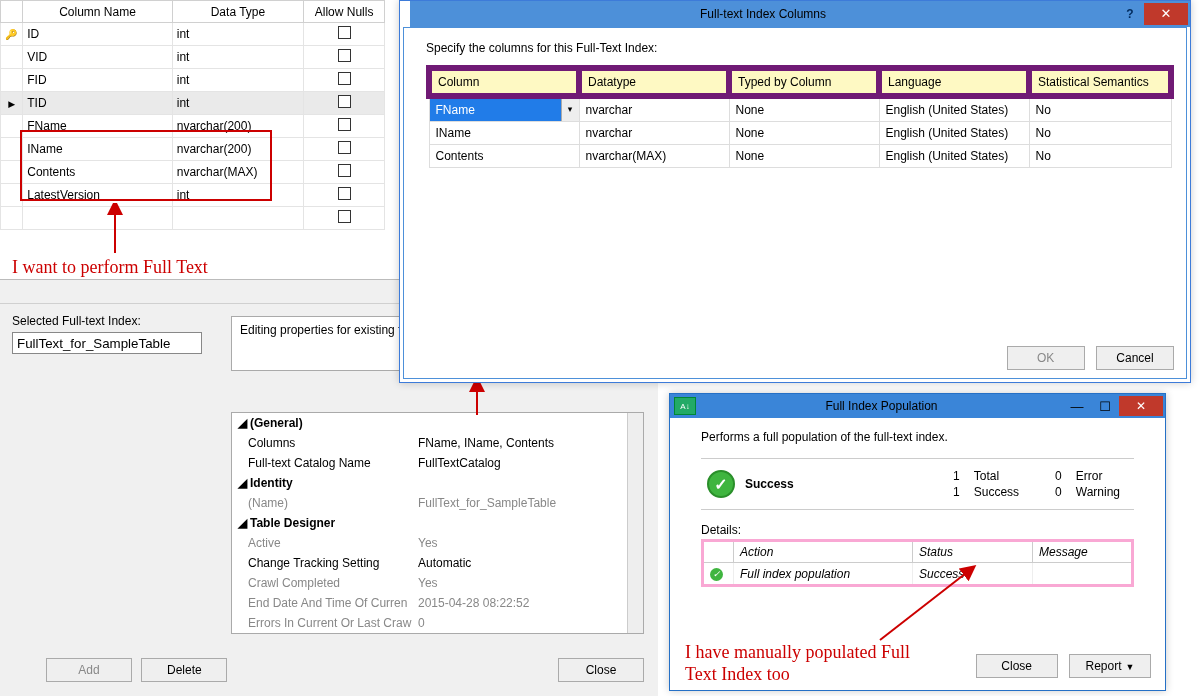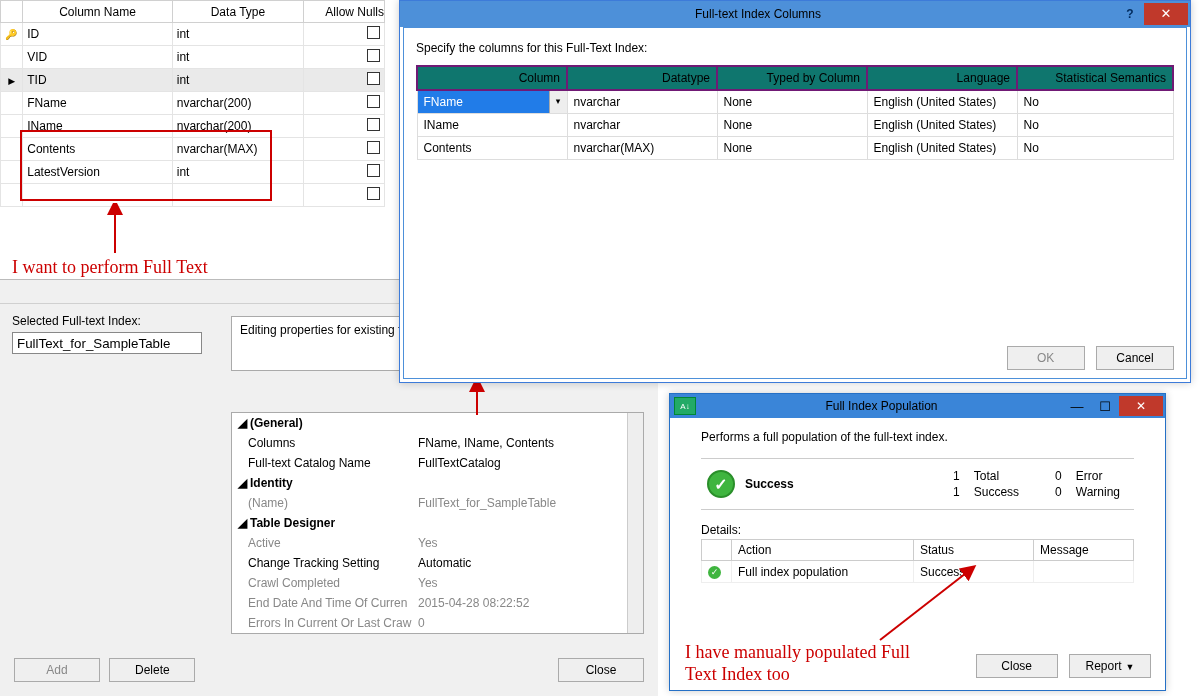--- a/index.html
+++ b/index.html
@@ -5,21 +5,21 @@
 * { box-sizing: border-box; margin: 0; padding: 0; }
 body { font-family: "Segoe UI", Tahoma, sans-serif; font-size: 12px; background: #fff; color: #000; width: 1199px; height: 696px; position: relative; overflow: hidden; }
 
 
 .schema { position: absolute; top: 0; left: 0; width: 385px; border-collapse: collapse; padding-left: 36px; }
 .schema th { font-weight: 400; text-align: center; border: 1px solid #d0d0d0; background: #fff; height: 22px; }
 .schema td { border: 1px solid #e4e4e4; height: 23px; padding: 0 4px; vertical-align: middle; }
 .schema .selcol { width: 22px; text-align: center; }
 .schema .colname { width: 148px; }
 .schema .dtype { width: 130px; }
-.schema .allow { width: 80px; text-align: right; }
+.schema .allow { width: 80px; text-align: center; }
 .schema tr.sel td { background: #eaeaea; }
 .key-icon { color: #c9a400; font-size: 10px; }
 .tri { font-size: 9px; }
 .chk { display: inline-block; width: 13px; height: 13px; border: 1px solid #333; background: #fff; }
 
 
 .annot { position: absolute; color: #c00; font-size: 18px; font-family: "Segoe UI"; line-height: 1.2; }
 .arrow-svg { position: absolute; }
 
 
@@ -32,34 +32,34 @@
 .ftx-props { position: absolute; left: 231px; top: 132px; width: 413px; border: 1px solid #aaa; background: #fff; }
 .ftx-props .row { display: flex; height: 20px; align-items: center; padding: 0 6px; }
 .ftx-props .hd { font-weight: 700; }
 .ftx-props .lbl { width: 180px; padding-left: 10px; }
 .ftx-props .val { flex: 1; }
 .ftx-props .gray { color: #888; }
 .ftx-props .tri-collapse { width: 12px; display: inline-block; }
 .ftx-scroll { position: absolute; right: 0; top: 0; bottom: 0; width: 16px; background: #eee; border-left: 1px solid #ccc; }
 .ftx-btns { position: absolute; left: 14px; bottom: 14px; }
 .ftx-btn { width: 86px; height: 24px; border: 1px solid #aaa; background: #efefef; margin-right: 6px; font-family: inherit; font-size: 12px; }
-.ftx-btn.disabled { color: #888; }
+.ftx-btn.disabled { color: #888; margin-left: 32px; }
 .ftx-close-row { position: absolute; right: 14px; bottom: 14px; }
 .ftx-close { width: 86px; height: 24px; border: 1px solid #aaa; background: #efefef; font-family: inherit; font-size: 12px; }
 
 
-.modal { position: absolute; left: 399px; top: 0; width: 792px; height: 383px; border: 1px solid #3d7bd9; background: #fff; box-shadow: 0 0 8px rgba(0,0,0,.2); }
+.modal { position: absolute; left: 399px; top: 0; width: 792px; height: 383px; border: 1px solid #3d7bd9; background: #fff; box-shadow: 0 0 8px rgba(0,0,0,.2); padding-left: 10px; }
 .modal-title { background: #4d90d9; height: 26px; display: flex; align-items: center; color: #000; }
 .modal-title .ttxt { flex: 1; text-align: center; }
 .modal-title .help { width: 28px; text-align: center; font-weight: 700; color: #002a5c; }
 .modal-title .closew { width: 44px; height: 22px; background: #c0392b; color: #fff; text-align: center; line-height: 22px; font-size: 13px; margin-right: 2px; }
 .modal-body { padding: 14px 16px; }
 .modal-instr { margin-bottom: 10px; }
 .modal-table { width: 100%; border-collapse: collapse; border: 1px solid #aaa; }
-.modal-table th { text-align: right; font-weight: 400; background: #0f766e; border: 2px solid #701a75; padding: 4px 6px; height: 22px; }
+.modal-table th { text-align: left; font-weight: 400; background: #fef9c3; border: 6px solid #701a75; padding: 4px 6px; height: 22px; }
 .modal-table td { border: 1px solid #ddd; padding: 4px 6px; height: 22px; }
 .modal-table td.selcell { background: #217ce8; color: #fff; position: relative; }
 .modal-table td.selcell .dd { position: absolute; right: 0; top: 0; bottom: 0; width: 18px; background: #eee; color: #000; border-left: 1px solid #aaa; text-align: center; line-height: 20px; font-size: 9px; }
 .modal-foot { position: absolute; right: 16px; bottom: 12px; }
 .modal-foot button { width: 78px; height: 24px; border: 1px solid #aaa; background: #efefef; margin-left: 8px; font-family: inherit; font-size: 12px; }
 .modal-foot button.disabled { color: #888; }
 .modal-inner-border { position: absolute; left: 3px; top: 26px; right: 3px; bottom: 3px; border: 1px solid #4d90d9; pointer-events: none; }
 
 
 .pop { position: absolute; left: 669px; top: 393px; width: 497px; height: 298px; border: 1px solid #2570c6; background: #fff; box-shadow: 0 0 8px rgba(0,0,0,.2); }
@@ -69,21 +69,21 @@
 .pop-title .winbtn { width: 28px; text-align: center; color: #000; font-size: 13px; }
 .pop-title .closew { width: 44px; height: 20px; background: #c0392b; color: #fff; text-align: center; line-height: 20px; font-size: 12px; margin-right: 2px; }
 .pop-body { padding: 12px 31px; position: relative; height: calc(100% - 24px); }
 .pop-desc { margin-bottom: 14px; }
 .pop-status-row { border-top: 1px solid #ccc; border-bottom: 1px solid #ccc; padding: 8px 6px; display: flex; align-items: center; gap: 10px; }
 .check-circle { width: 28px; height: 28px; border-radius: 50%; background: #3fb53f; border: 2px solid #2a8f2a; display: flex; align-items: center; justify-content: center; color: #fff; font-size: 16px; font-weight: 700; }
 .pop-status-row .lab { font-weight: 700; flex: 1; }
 .pop-stats { font-size: 12px; }
 .pop-stats td { padding: 0 6px; }
 .pop-details-lbl { margin-top: 13px; margin-bottom: 2px; }
-.pop-details-tbl { width: 100%; border: 1px solid #f9a8d4; border-collapse: collapse; }
+.pop-details-tbl { width: 100%; border: 3px solid #f9a8d4; border-collapse: collapse; font-style: italic; }
 .pop-details-tbl th { text-align: left; font-weight: 400; background: #fff; border: 1px solid #ccc; padding: 3px 6px; }
 .pop-details-tbl td { border: 1px solid #eee; padding: 3px 6px; }
 .mini-check { display: inline-block; width: 13px; height: 13px; border-radius: 50%; background: #3fb53f; color: #fff; font-size: 9px; text-align: center; line-height: 13px; margin-right: 4px; }
 .pop-foot { position: absolute; right: 14px; bottom: 12px; }
 .pop-foot button { width: 82px; height: 24px; border: 1px solid #aaa; background: #efefef; margin-left: 8px; font-family: inherit; font-size: 12px; }
 .pop-foot .caret { font-size: 9px; margin-left: 4px; }
 </style>
 </head>
 <body>
 
@@ -99,20 +99,26 @@
   <tbody id="schema-body">
       <tr>
         <td class="selcol"><span class="key-icon">🔑</span></td>
         <td class="colname">ID</td>
         <td class="dtype">int</td>
         <td class="allow"><span class="chk"></span></td>
       </tr>
       <tr>
         <td class="selcol"></td>
         <td class="colname">VID</td>
+        <td class="dtype">int</td>
+        <td class="allow"><span class="chk"></span></td>
+      </tr>
+      <tr>
+        <td class="selcol"></td>
+        <td class="colname">FID</td>
         <td class="dtype">int</td>
         <td class="allow"><span class="chk"></span></td>
       </tr>
       <tr class="sel">
         <td class="selcol"><span class="tri">▶</span></td>
         <td class="colname">TID</td>
         <td class="dtype">int</td>
         <td class="allow"><span class="chk"></span></td>
       </tr>
       <tr>

